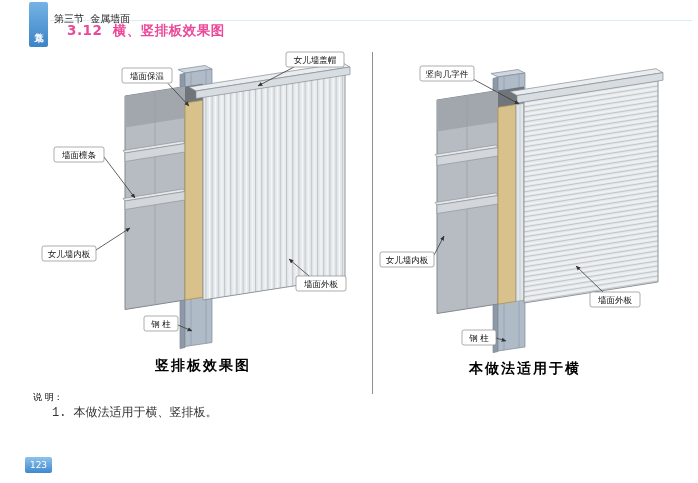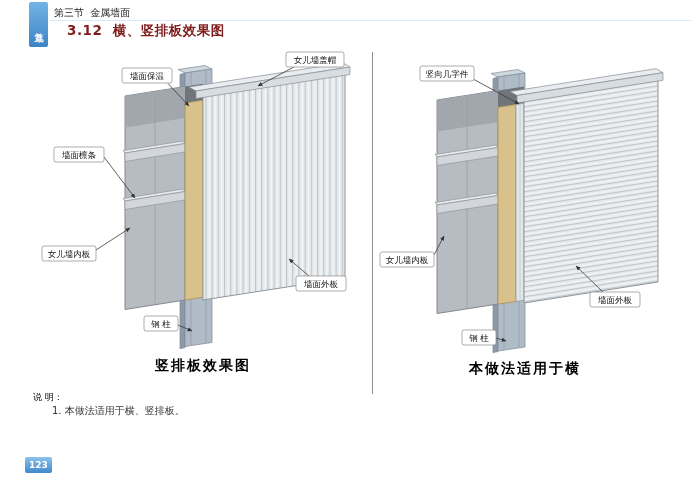--- a/index.html
+++ b/index.html
@@ -4,31 +4,31 @@
 <style>
   * { margin:0; padding:0; box-sizing:border-box; }
   html,body { width:698px; height:483px; }
   body { background:#ffffff; font-family:"DejaVu Sans","Liberation Sans",sans-serif; position:relative; overflow:hidden; }
   .abs { position:absolute; }
   .chapter-tab { left:29px; top:2px; width:19px; height:45px;
     background:linear-gradient(180deg,#74b3e5,#3c84c6); border-radius:2px;
     color:#fff; font-size:9.5px; writing-mode:vertical-rl; text-orientation:upright;
     display:flex; align-items:center; justify-content:center; }
   .header-rule { left:50px; top:20px; width:642px; height:1px; background:#ddebf7; }
-  .section-header { left:54px; top:6px; font-size:10px; color:#222; white-space:pre; }
-  .page-title { left:67px; top:22px; font-size:13.5px; font-weight:bold; color:#7f1d1d; letter-spacing:0.5px; white-space:pre; }
+  .section-header { left:54px; top:12px; font-size:10px; color:#222; white-space:pre; }
+  .page-title { left:67px; top:22px; font-size:13.5px; font-weight:bold; color:#ec4899; letter-spacing:0.5px; white-space:pre; }
   .divider { left:372px; top:52px; width:1px; height:342px; background:#8f8f8f; }
   .caption { font-weight:bold; font-size:14px; letter-spacing:2px; color:#000; text-align:center; }
   .caption-left { left:38px; top:357px; width:330px; }
   .caption-right { left:360px; top:360px; width:330px; }
   .notes-heading { left:33px; top:391px; font-size:9px; font-weight:normal; color:#000; }
-  .note-item { left:52px; top:404px; font-size:10px; color:#333; }
+  .note-item { left:52px; top:404px; font-size:12px; color:#333;font-family:Liberation Mono, monospace; }
   .page-badge { left:25px; top:457px; width:27px; height:16px;
     background:linear-gradient(180deg,#8ec3ec,#3e88cc); border-radius:2px;
-    color:#fff; font-size:9px; font-weight:bold; display:flex; align-items:center; justify-content:center;text-align:center; }
+    color:#fff; font-size:9px; font-weight:normal; display:flex; align-items:center; justify-content:center;text-align:center; }
   svg { position:absolute; }
   #fig-left { left:38px; top:38px; }
   #fig-right { left:360px; top:42px; }
   .lbl { font-size:8.5px; fill:#111; text-anchor:middle; }
   .lblbox { fill:#ffffff; stroke:#8a8a8a; stroke-width:0.7; }
   .leader { stroke:#3a3a3a; stroke-width:0.8; fill:none; }
 </style>
 </head>
 <body>
 

